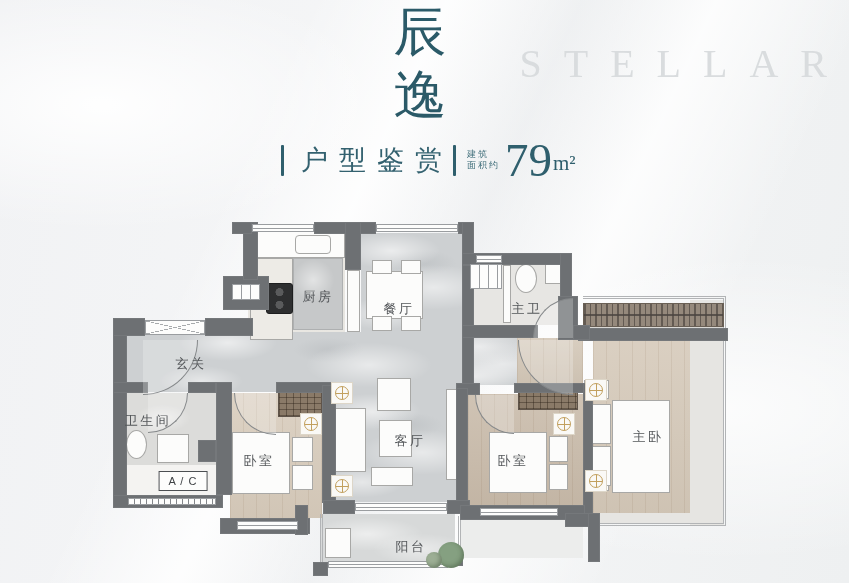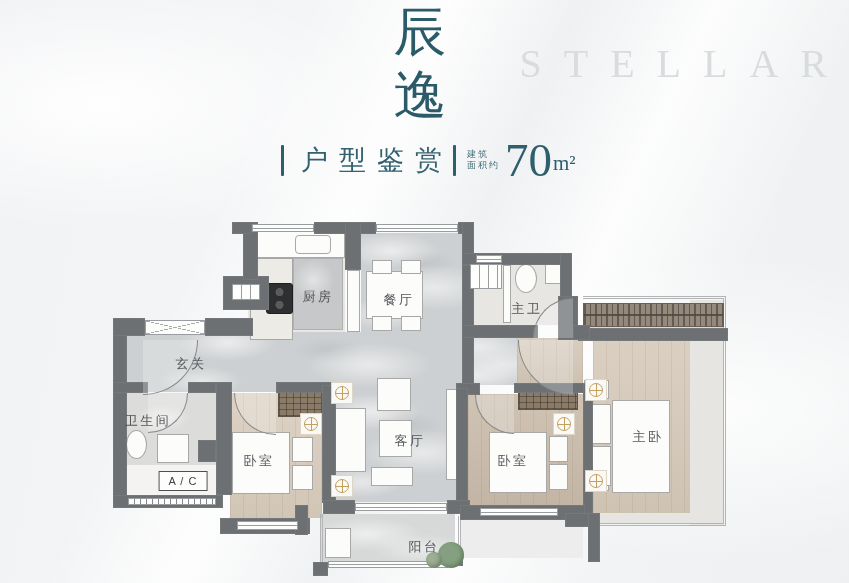--- a/index.html
+++ b/index.html
@@ -136,21 +136,21 @@
   </div>
 
   <div class="subrow">
     <div class="vbar"></div>
     <div class="sub-text">户型鉴赏</div>
     <div class="vbar"></div>
     <div class="area-mini">
       <div>建筑</div>
       <div>面积约</div>
     </div>
-    <div class="area-val">70</div>
+    <div class="area-val">79</div>
     <div class="area-unit">m²</div>
   </div>
 
   <div id="plan">
       <div class="floor marble-light" style="left: 248px; top: 233px; width: 97px; height: 107px;"></div>
       <div class="floor marble" style="left: 361px; top: 233px; width: 101px; height: 99px;"></div>
       <div class="floor marble" style="left: 127px; top: 332px; width: 336px; height: 60px;"></div>
       <div class="floor marble" style="left: 463px; top: 338px; width: 54px; height: 47px;"></div>
       <div class="floor wood" style="left: 517px; top: 338px; width: 66px; height: 47px; background-color: rgb(211, 199, 183);"></div>
       <div class="floor marble" style="left: 336px; top: 392px; width: 120px; height: 110px;"></div>
@@ -272,26 +272,26 @@
       </div>
       <div class="lamp" style="left: 585px; top: 379px;">
         <i></i>
       </div>
       <div class="lamp" style="left: 585px; top: 470px;">
         <i></i>
       </div>
       <div class="plant" style="left: 438px; top: 542px; width: 26px; height: 26px; background-color: rgb(133, 160, 129);"></div>
       <div class="plant" style="left: 426px; top: 552px; width: 16px; height: 16px; background-color: rgb(156, 174, 148);"></div>
       <div class="lbl" style="left: 318px; top: 297px;">厨房</div>
-      <div class="lbl" style="left: 399px; top: 300px;">餐厅</div>
+      <div class="lbl" style="left: 399px; top: 309px;">餐厅</div>
       <div class="lbl" style="left: 527px; top: 309px;">主卫</div>
       <div class="lbl" style="left: 191px; top: 364px;">玄关</div>
       <div class="lbl" style="left: 148px; top: 421px;">卫生间</div>
       <div class="lbl boxed" style="left: 183px; top: 481px;">A / C</div>
       <div class="lbl" style="left: 259px; top: 461px;">卧室</div>
       <div class="lbl" style="left: 410px; top: 441px;">客厅</div>
       <div class="lbl" style="left: 513px; top: 461px;">卧室</div>
       <div class="lbl" style="left: 648px; top: 437px;">主卧</div>
-      <div class="lbl" style="left: 424px; top: 547px;">阳台</div>
+      <div class="lbl" style="left: 411px; top: 547px;">阳台</div>
     </div>
 
 
 </div>
 
 </body></html>

